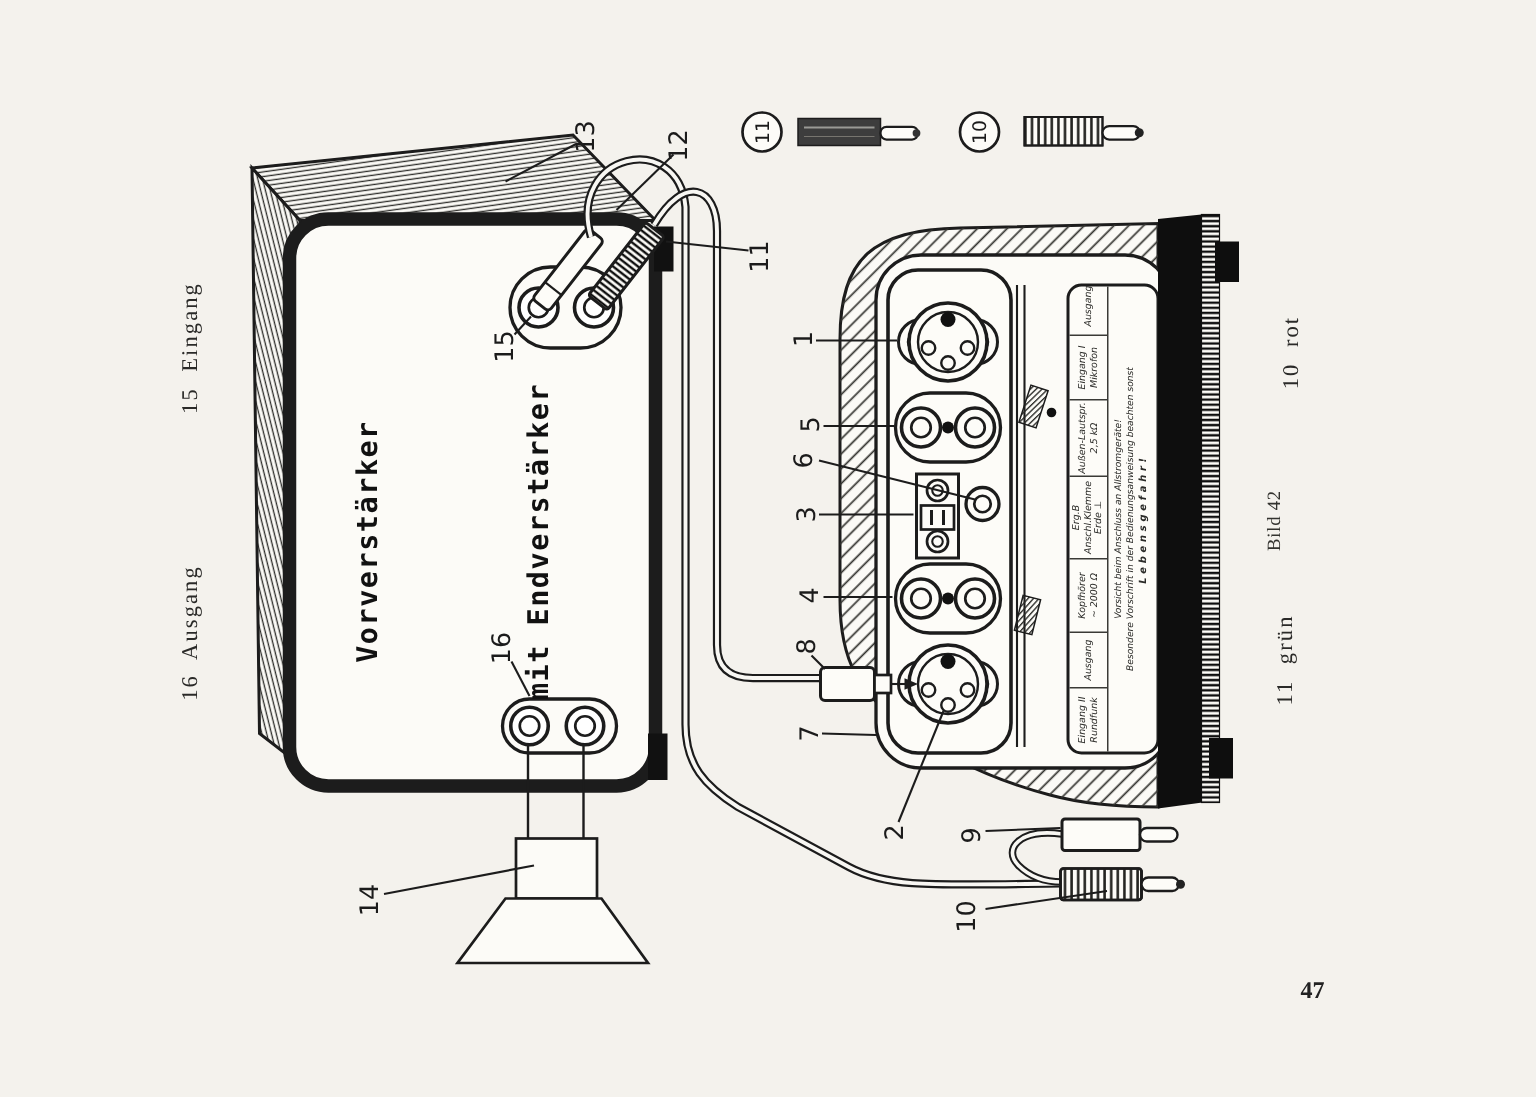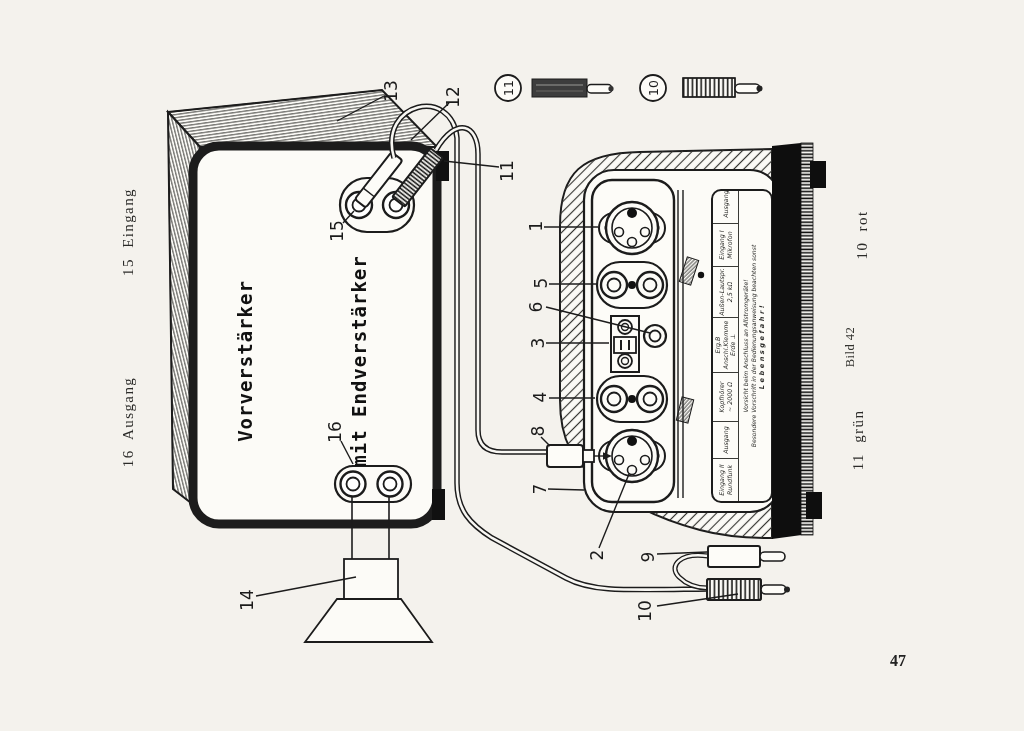--- a/index.html
+++ b/index.html
@@ -9,21 +9,21 @@
     background:#f4f2ed;overflow:hidden;
     font-family:"DejaVu Sans",sans-serif;color:#1b1b1b;
   }
   svg{position:absolute;left:0;top:0;}
   .t{position:absolute;transform:translate(-50%,-50%) rotate(-90deg);
      white-space:pre;color:#1b1b1b;}
   .num{font:17px "DejaVu Sans",sans-serif;}
   .numsm{font:12.5px "DejaVu Sans",sans-serif;}
   .ser{font:15px "Liberation Serif",serif;letter-spacing:1.4px;color:#2a2a28;}
   .cap{font:12.5px "Liberation Serif",serif;letter-spacing:.5px;color:#33332f;}
-  .page{position:absolute;left:890px;top:652px;font:bold 16px "Liberation Serif",serif;color:#222;text-align:center;}
+  .page{position:absolute;left:867px;top:652px;font:bold 16px "Liberation Serif",serif;color:#222;text-align:center;}
   .title{font:bold 19px "DejaVu Sans Mono",monospace;text-align:center;
          line-height:2.0;letter-spacing:1px;color:#111;}
   .strip{position:absolute;left:742px;top:346px;width:310px;height:58px;
          transform:translate(-50%,-50%) rotate(-90deg);color:#2b2b28;}
   .striprow{display:flex;height:25px;border-bottom:1px solid #3a3a36;}
   .cell{border-right:1px solid #3a3a36;display:flex;flex-direction:column;
         justify-content:center;align-items:center;text-align:center;
         font-style:italic;font-size:6.3px;line-height:1.25;overflow:hidden;}
   .cell:last-child{border-right:none;}
   .warn{height:31px;display:flex;flex-direction:column;justify-content:center;

